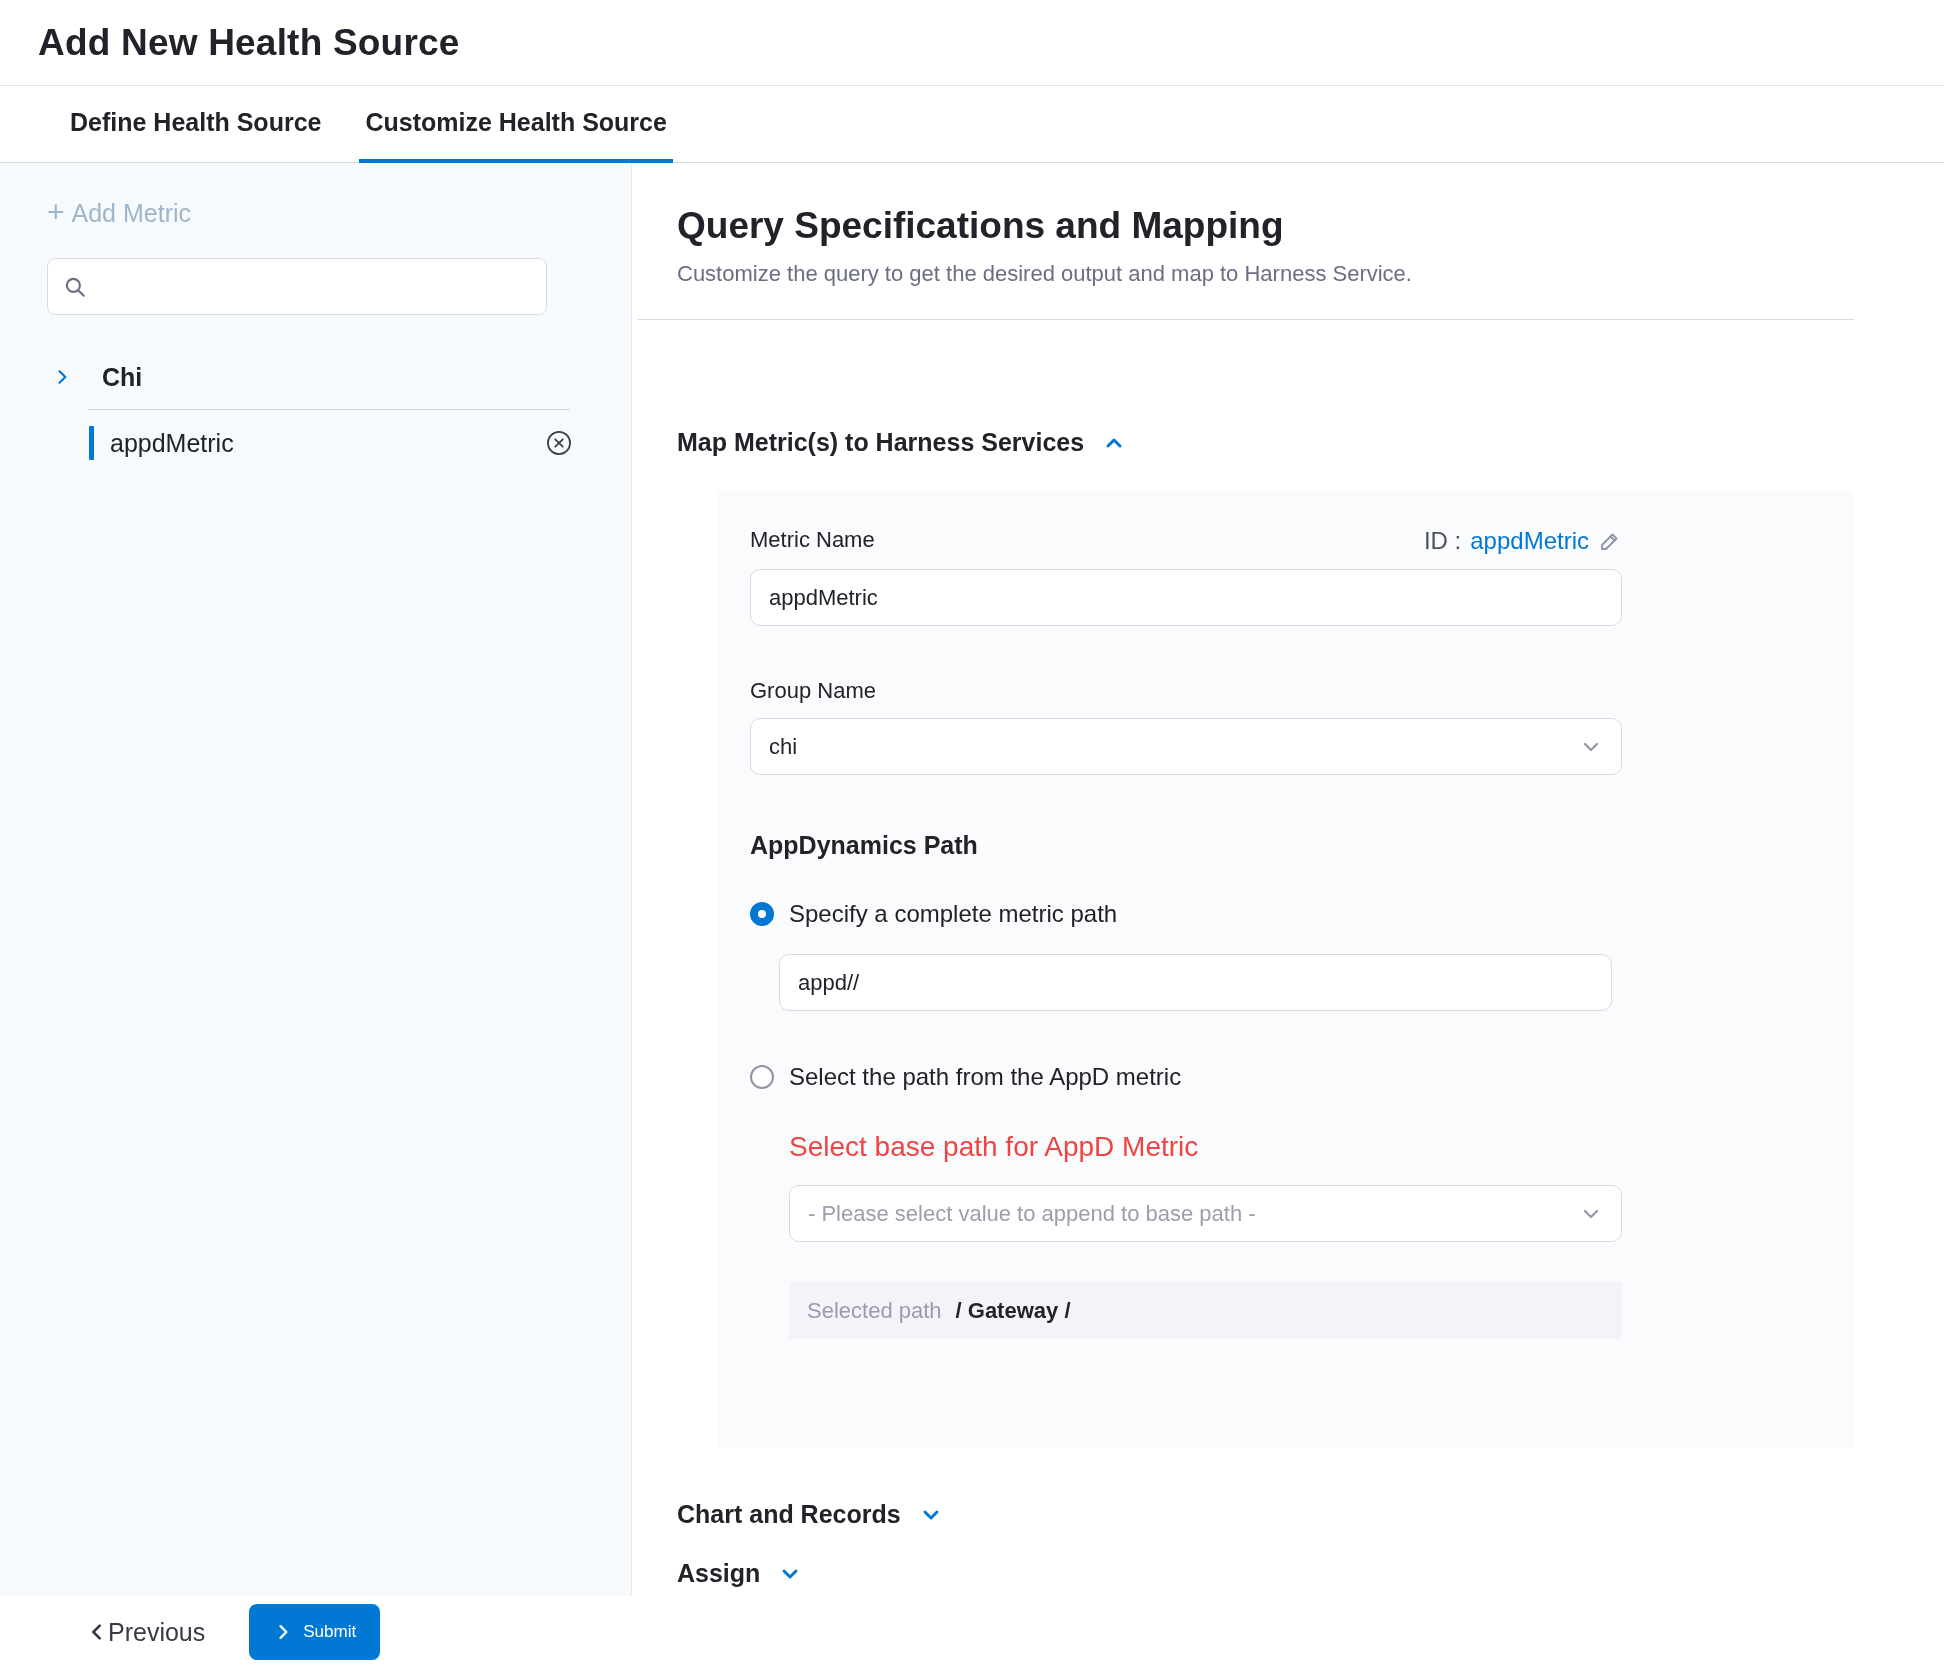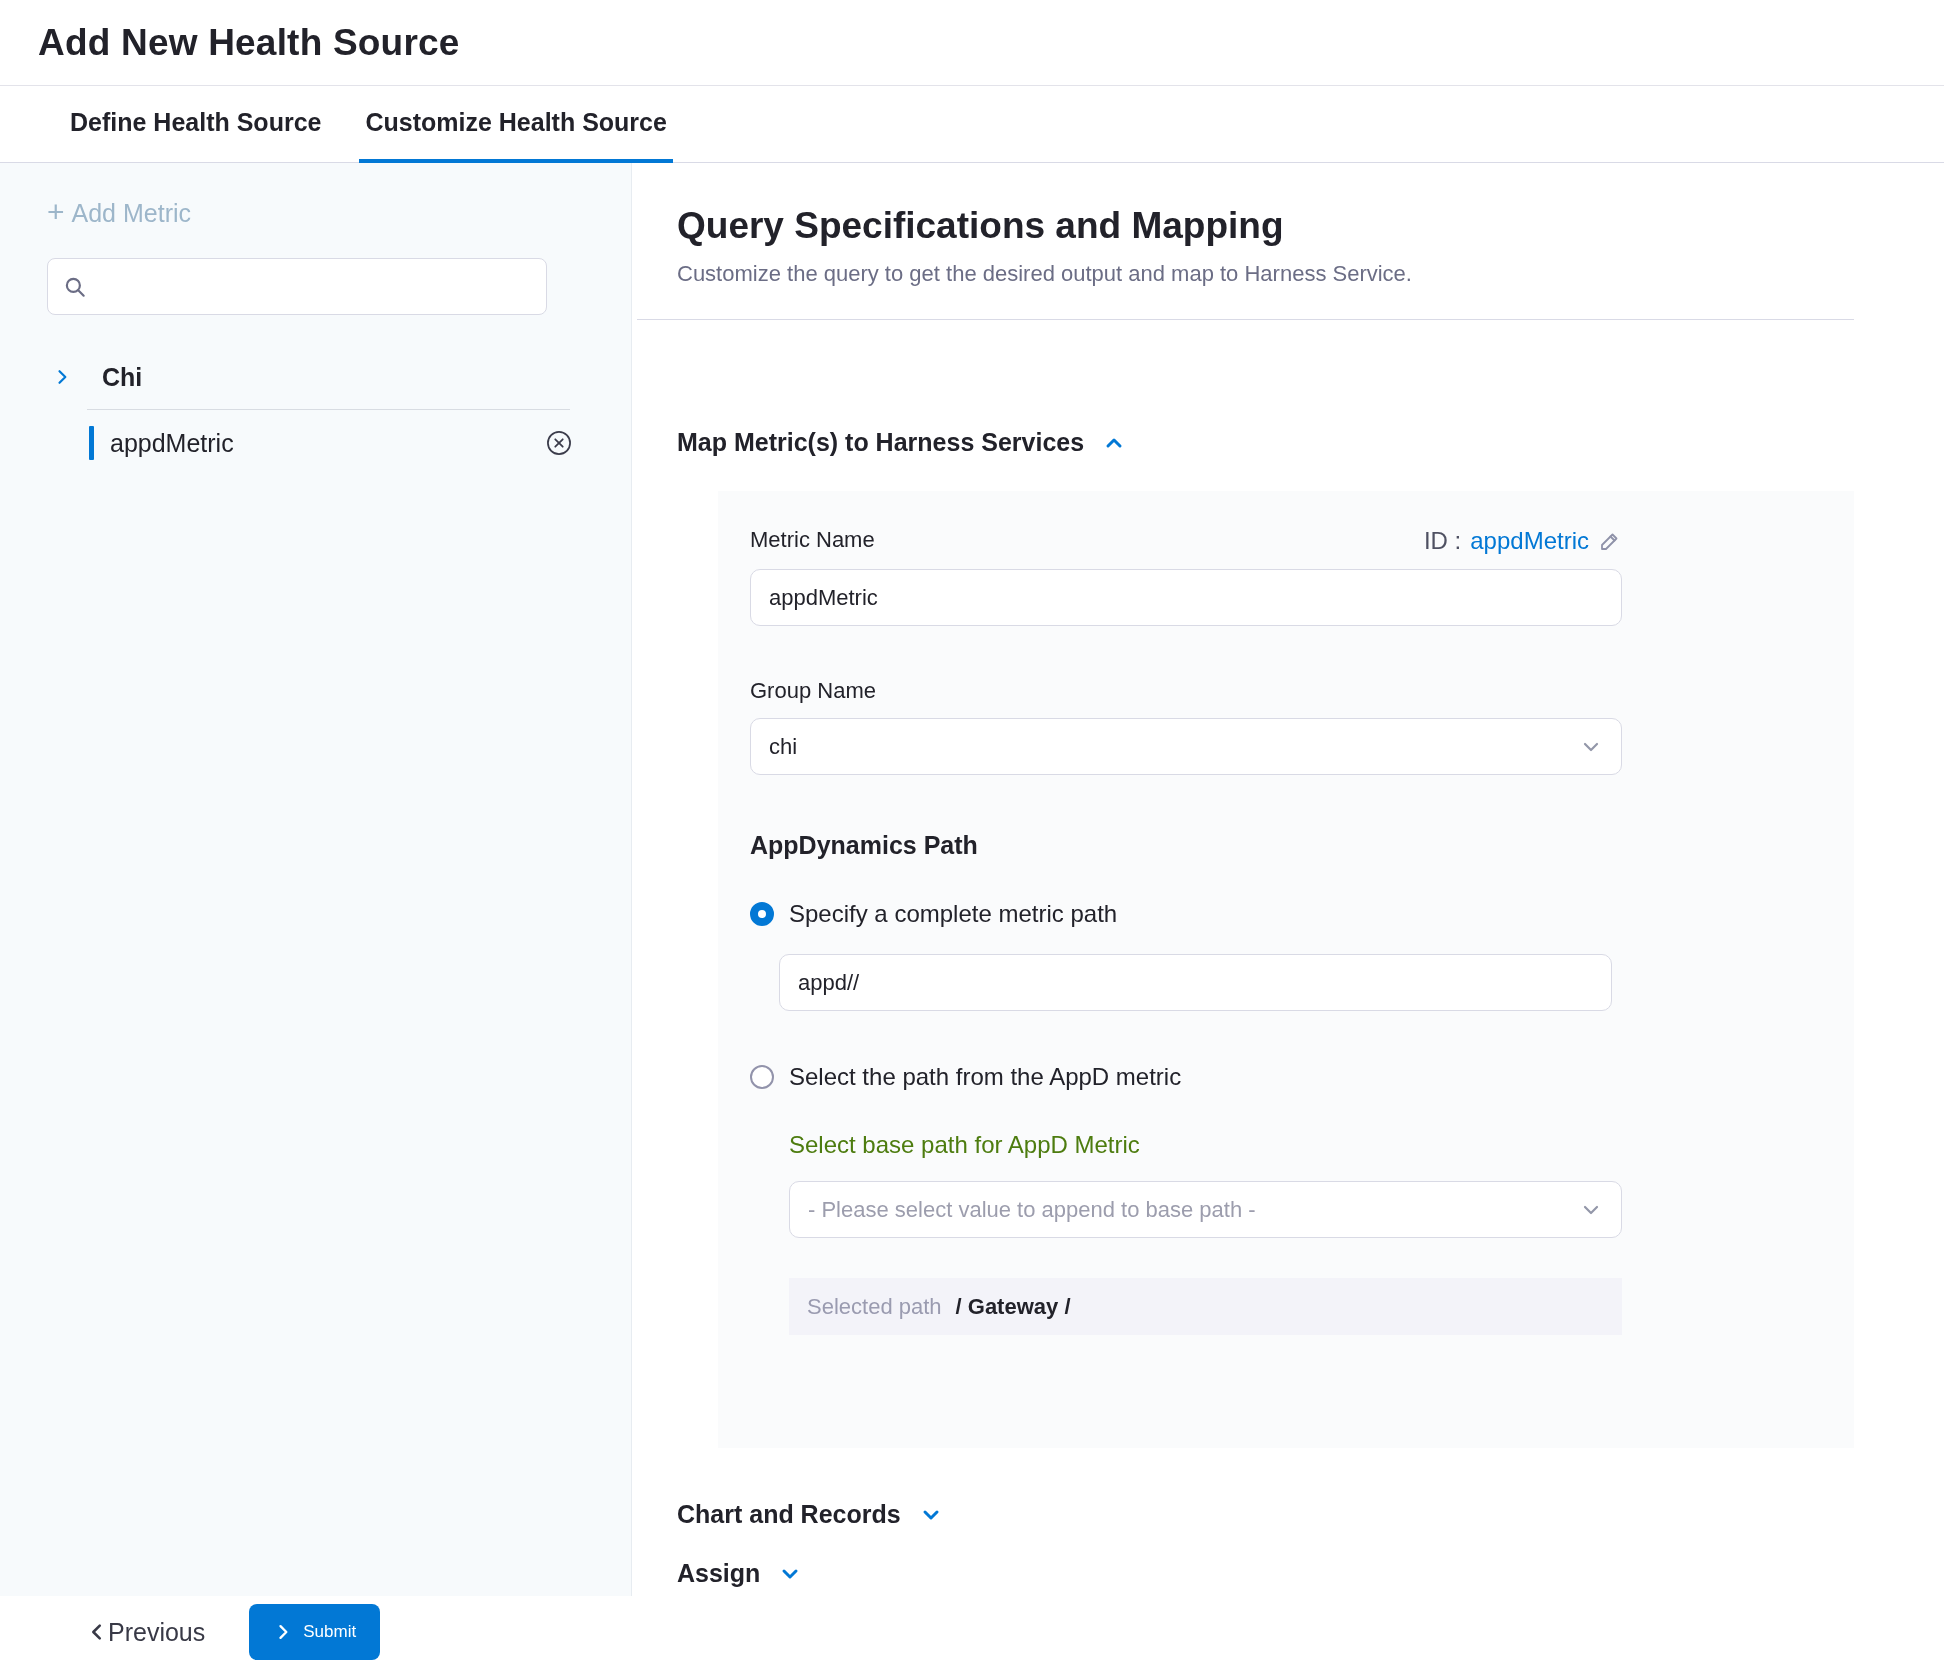--- a/index.html
+++ b/index.html
@@ -71,21 +71,21 @@
   .select-box .sel-chev { margin-left:auto; display:flex; }
   .appd-heading { margin-top:56px; font-size:25px; font-weight:700; }
   .radio-row { display:flex; align-items:center; gap:15px; cursor:pointer; }
   .radio-row.r1 { margin-top:40px; }
   .radio-row.r2 { margin-top:52px; }
   .radio { width:24px; height:24px; border-radius:50%; background:#fff; flex:0 0 auto; }
   .radio.selected { border:8px solid #0278d5; }
   .radio.unselected { border:2px solid #9293ab; }
   .radio-label { font-size:24px; }
   .metric-path-input { margin-left:29px; margin-top:26px; width:833px; }
-  .base-label { margin-top:40px; margin-left:39px; font-size:24px; color:#4d7c0f; }
+  .base-label { margin-top:40px; margin-left:39px; font-size:28px; color:#ef4444; }
   .base-select { margin-top:22px; margin-left:39px; width:833px; color:#9c9dad; }
   .selected-bar { margin-top:40px; margin-left:39px; width:833px; height:57px; background:#f3f3f9;
                   display:flex; align-items:center; padding:0 18px; font-size:22px; }
   .sp-label { color:#9a9bb0; }
   .sp-value { margin-left:14px; color:#22222a; font-weight:700; }
 
   
   .footer { position:absolute; left:0; bottom:0; width:100%; height:72px; background:#fff;
             display:flex; align-items:center; padding-left:86px; gap:44px; }
   .btn-prev { display:flex; align-items:center; background:none; border:none;

